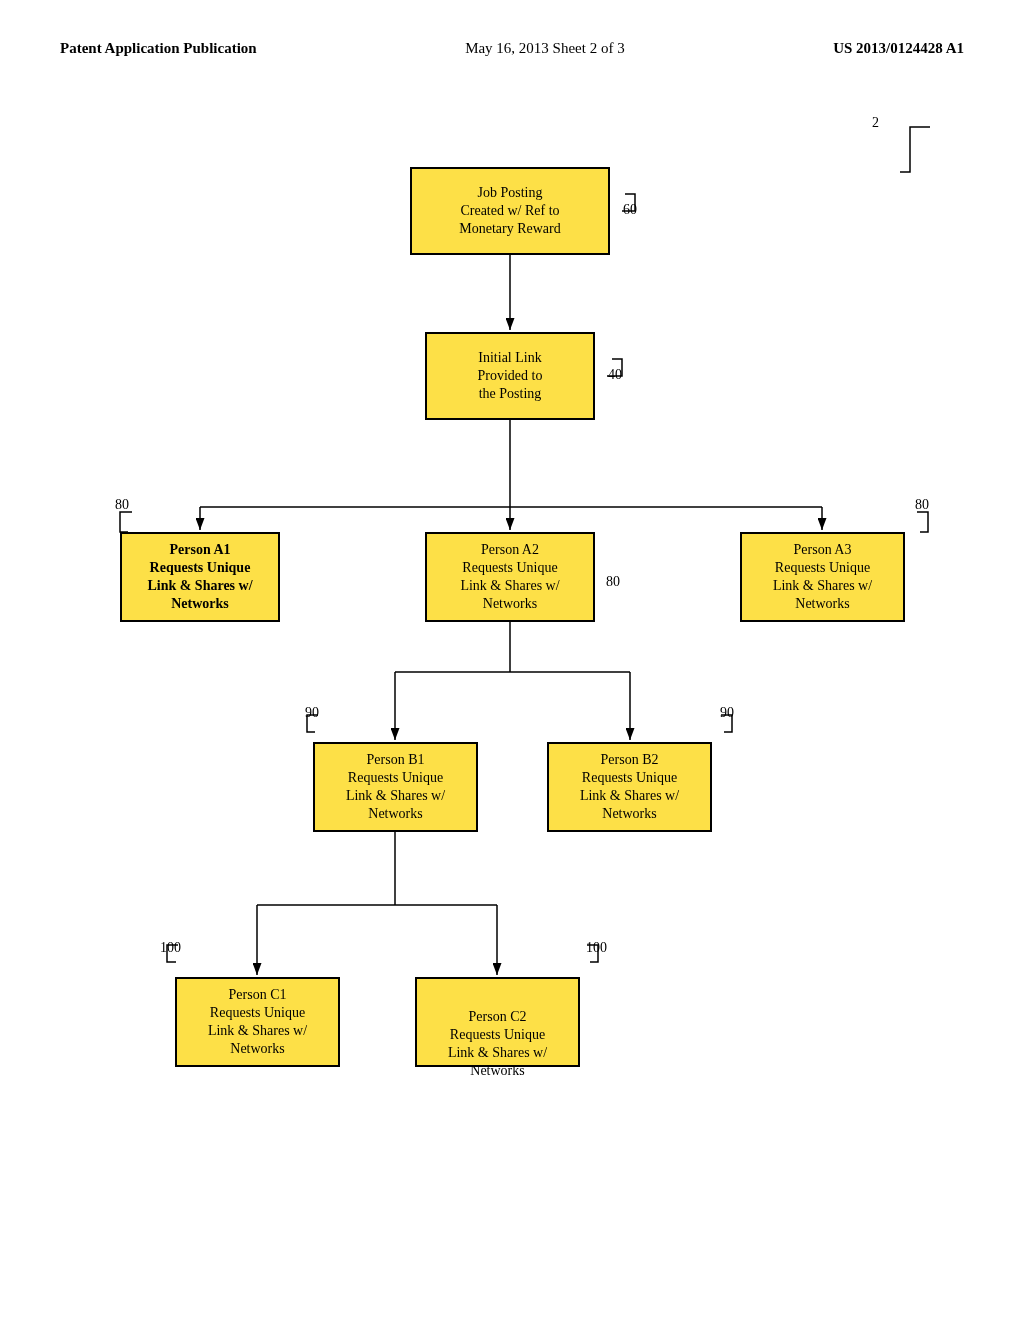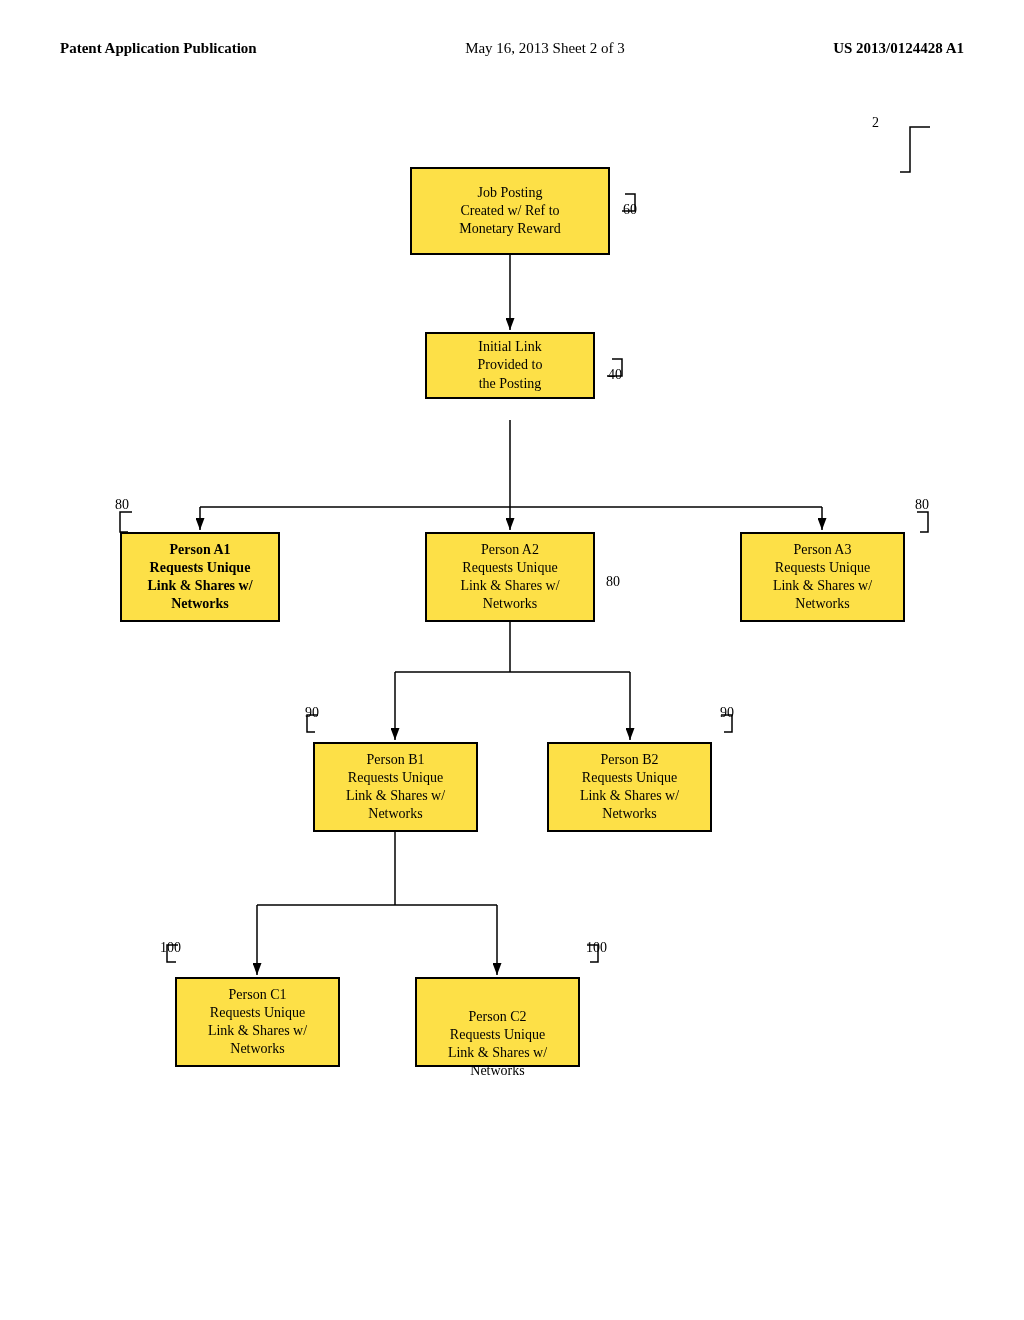--- a/index.html
+++ b/index.html
@@ -101,21 +101,21 @@
 
     <div class="ref-label" style="top: 38px; right: 85px;">2</div>
 
     <div class="box" style="top: 90px; left: 350px; width: 200px; height: 88px;">
       <span style="white-space: pre-line;">Job Posting
 Created w/ Ref to
 Monetary Reward</span>
     </div>
     <div class="ref-label" style="top: 125px; left: 563px;">60</div>
 
-    <div class="box" style="top: 255px; left: 365px; width: 170px; height: 67px;">
+    <div class="box" style="top: 255px; left: 365px; width: 170px; height: 88px;">
       <span style="white-space: pre-line;">Initial Link
 Provided to
 the Posting</span>
     </div>
     <div class="ref-label" style="top: 290px; left: 548px;">40</div>
 
     <div class="box" style="top: 455px; left: 60px; width: 160px; height: 90px; font-weight: bold;">
       <span style="white-space: pre-line;">Person A1
 Requests Unique
 Link &amp; Shares w/

